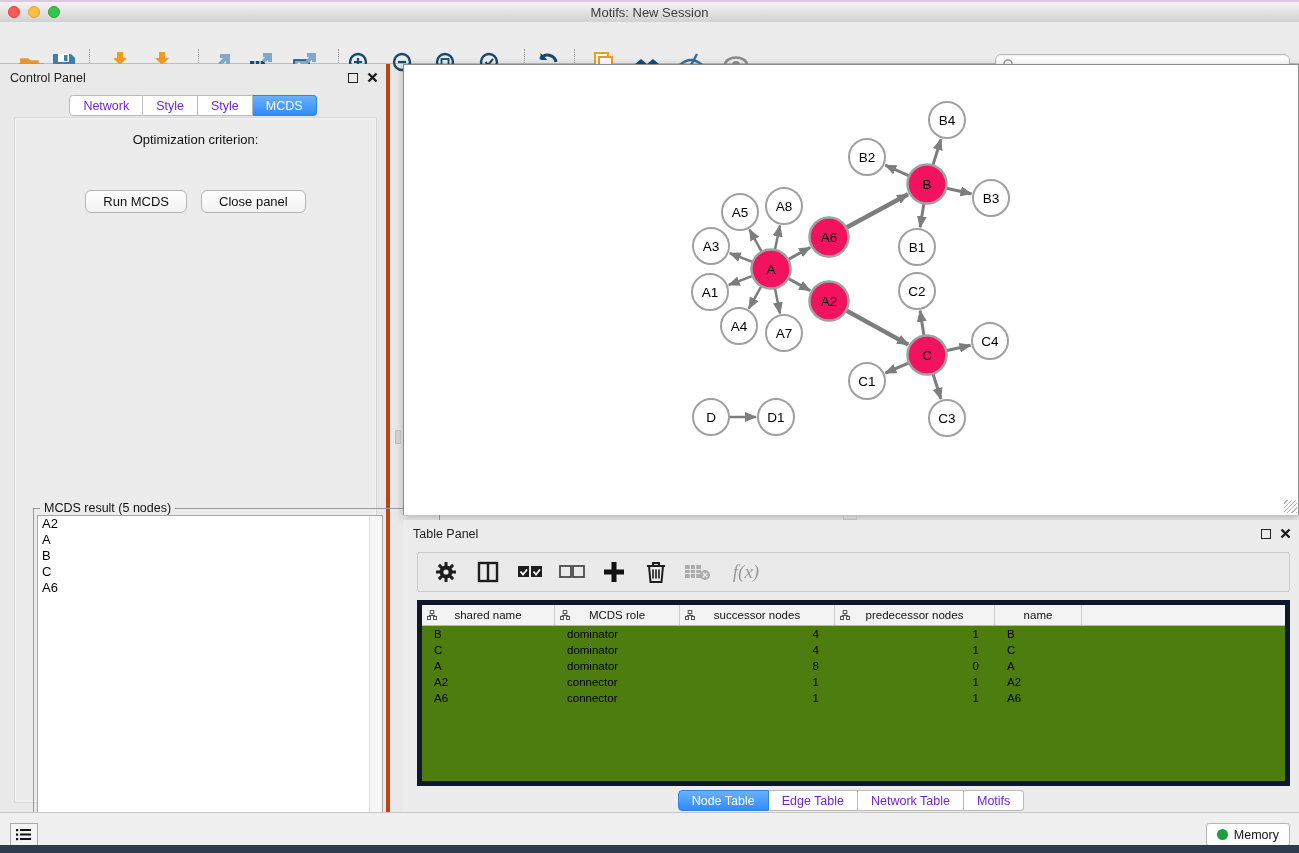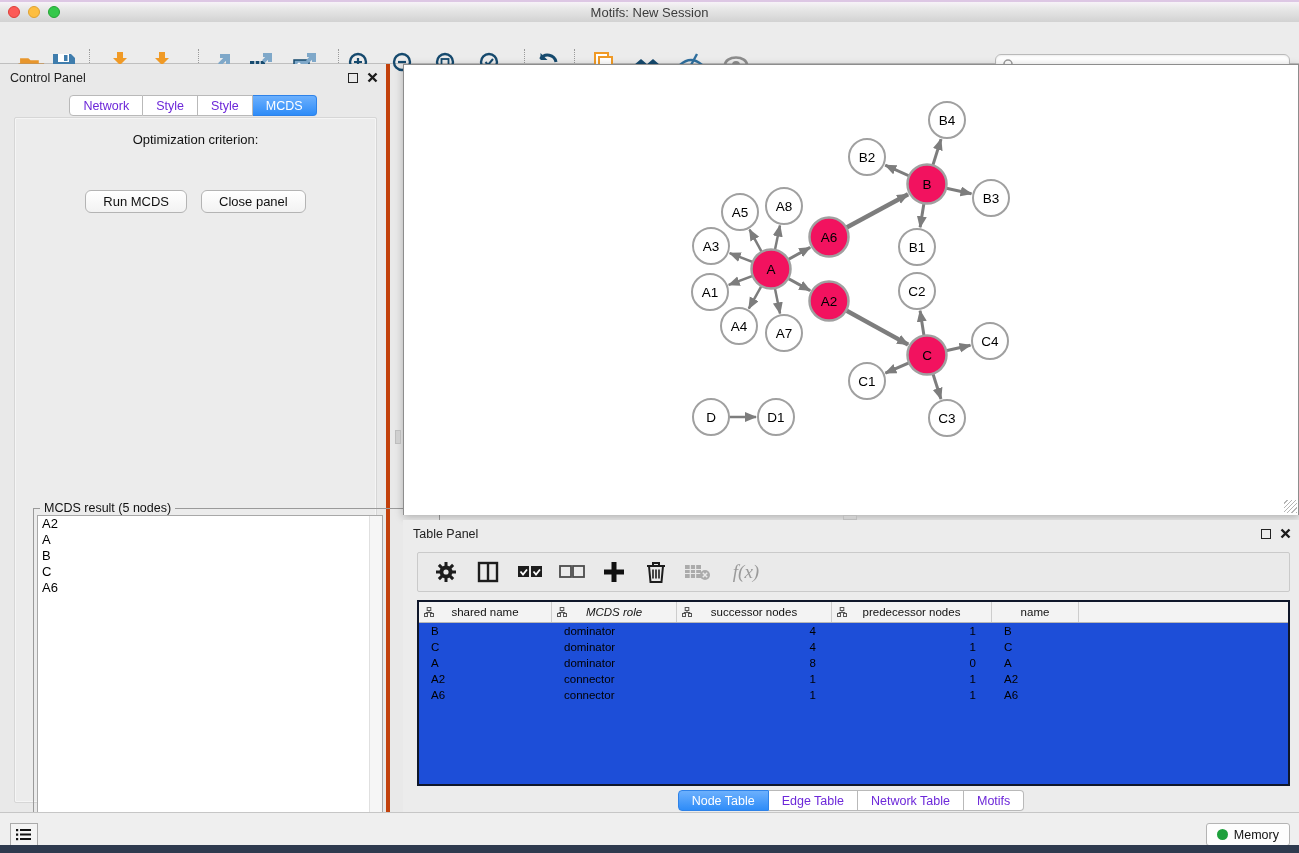--- a/index.html
+++ b/index.html
@@ -67,21 +67,21 @@
     background:repeating-linear-gradient(135deg,transparent 0 2px,#b5b5b5 2px 3px); }
   .splitter-v { left:395px; top:430px; width:6px; height:14px; background:#cfcfcf; border:1px solid #bdbdbd; }
   .splitter-h { left:843px; top:515px; width:14px; height:5px; background:#cfcfcf; border:1px solid #bdbdbd; }
 
   
   .table-panel { left:403px; top:520px; width:896px; height:292px; background:#ececec; }
   .tp-toolbar { position:absolute; left:14px; top:32px; width:873px; height:40px; background:#eaeaea;
     border:1px solid #cacaca; border-radius:2px; display:flex; align-items:center; gap:14px; padding-left:14px; }
   .tp-tool { display:flex; align-items:center; justify-content:center; width:28px; height:28px; }
   .fx { font-family:"Liberation Serif",serif; font-style:italic; font-size:19px; color:#9a9a9a;text-align:right; }
-  .data-table { position:absolute; left:14px; top:80px; width:873px; height:186px; background:#1d4ed8; border:2px solid #0f172a; }
+  .data-table { position:absolute; left:14px; top:80px; width:873px; height:186px; background:#4d7c0f; border:5px solid #0f172a; }
   .thead { display:flex; height:21px; background:#f3f3f3; border-bottom:1px solid #b7b7b7; }
   .th { position:relative; border-right:1px solid #cdcdcd; font-size:11.5px; color:#111;
     display:flex; align-items:center; justify-content:center; }
   .th .colicon { position:absolute; left:5px; top:5px; }
   .tr { display:flex; height:16px; }
   .td { font-size:11.5px; color:#000; overflow:hidden; white-space:nowrap; line-height:16px; }
   .td.l { padding-left:12px; text-align:left; }
   .td.r { padding-right:16px; text-align:right; }
   .bottom-tabs { position:absolute; left:0; top:270px; width:100%; display:flex; justify-content:center; }
 
@@ -430,21 +430,21 @@
     <div class="thead" id="table-head">
         <div class="th" style="width: 133px;">
           <svg class="colicon" width="10" height="10" viewBox="0 0 10 10">
             <rect x="3.2" y="0.5" width="3.6" height="3" fill="none" stroke="#555" stroke-width="1"></rect>
             <rect x="0.5" y="6.5" width="3" height="3" fill="none" stroke="#555" stroke-width="1"></rect>
             <rect x="6.5" y="6.5" width="3" height="3" fill="none" stroke="#555" stroke-width="1"></rect>
             <path d="M5 3.5v2M2 6.5v-1h6v1" fill="none" stroke="#555" stroke-width="1"></path>
           </svg>
           <span>shared name</span>
         </div>
-        <div class="th" style="width: 125px; font-style: italic;">
+        <div class="th" style="width: 125px;">
           <svg class="colicon" width="10" height="10" viewBox="0 0 10 10">
             <rect x="3.2" y="0.5" width="3.6" height="3" fill="none" stroke="#555" stroke-width="1"></rect>
             <rect x="0.5" y="6.5" width="3" height="3" fill="none" stroke="#555" stroke-width="1"></rect>
             <rect x="6.5" y="6.5" width="3" height="3" fill="none" stroke="#555" stroke-width="1"></rect>
             <path d="M5 3.5v2M2 6.5v-1h6v1" fill="none" stroke="#555" stroke-width="1"></path>
           </svg>
           <span>MCDS role</span>
         </div>
         <div class="th" style="width: 155px;">
           <svg class="colicon" width="10" height="10" viewBox="0 0 10 10">

